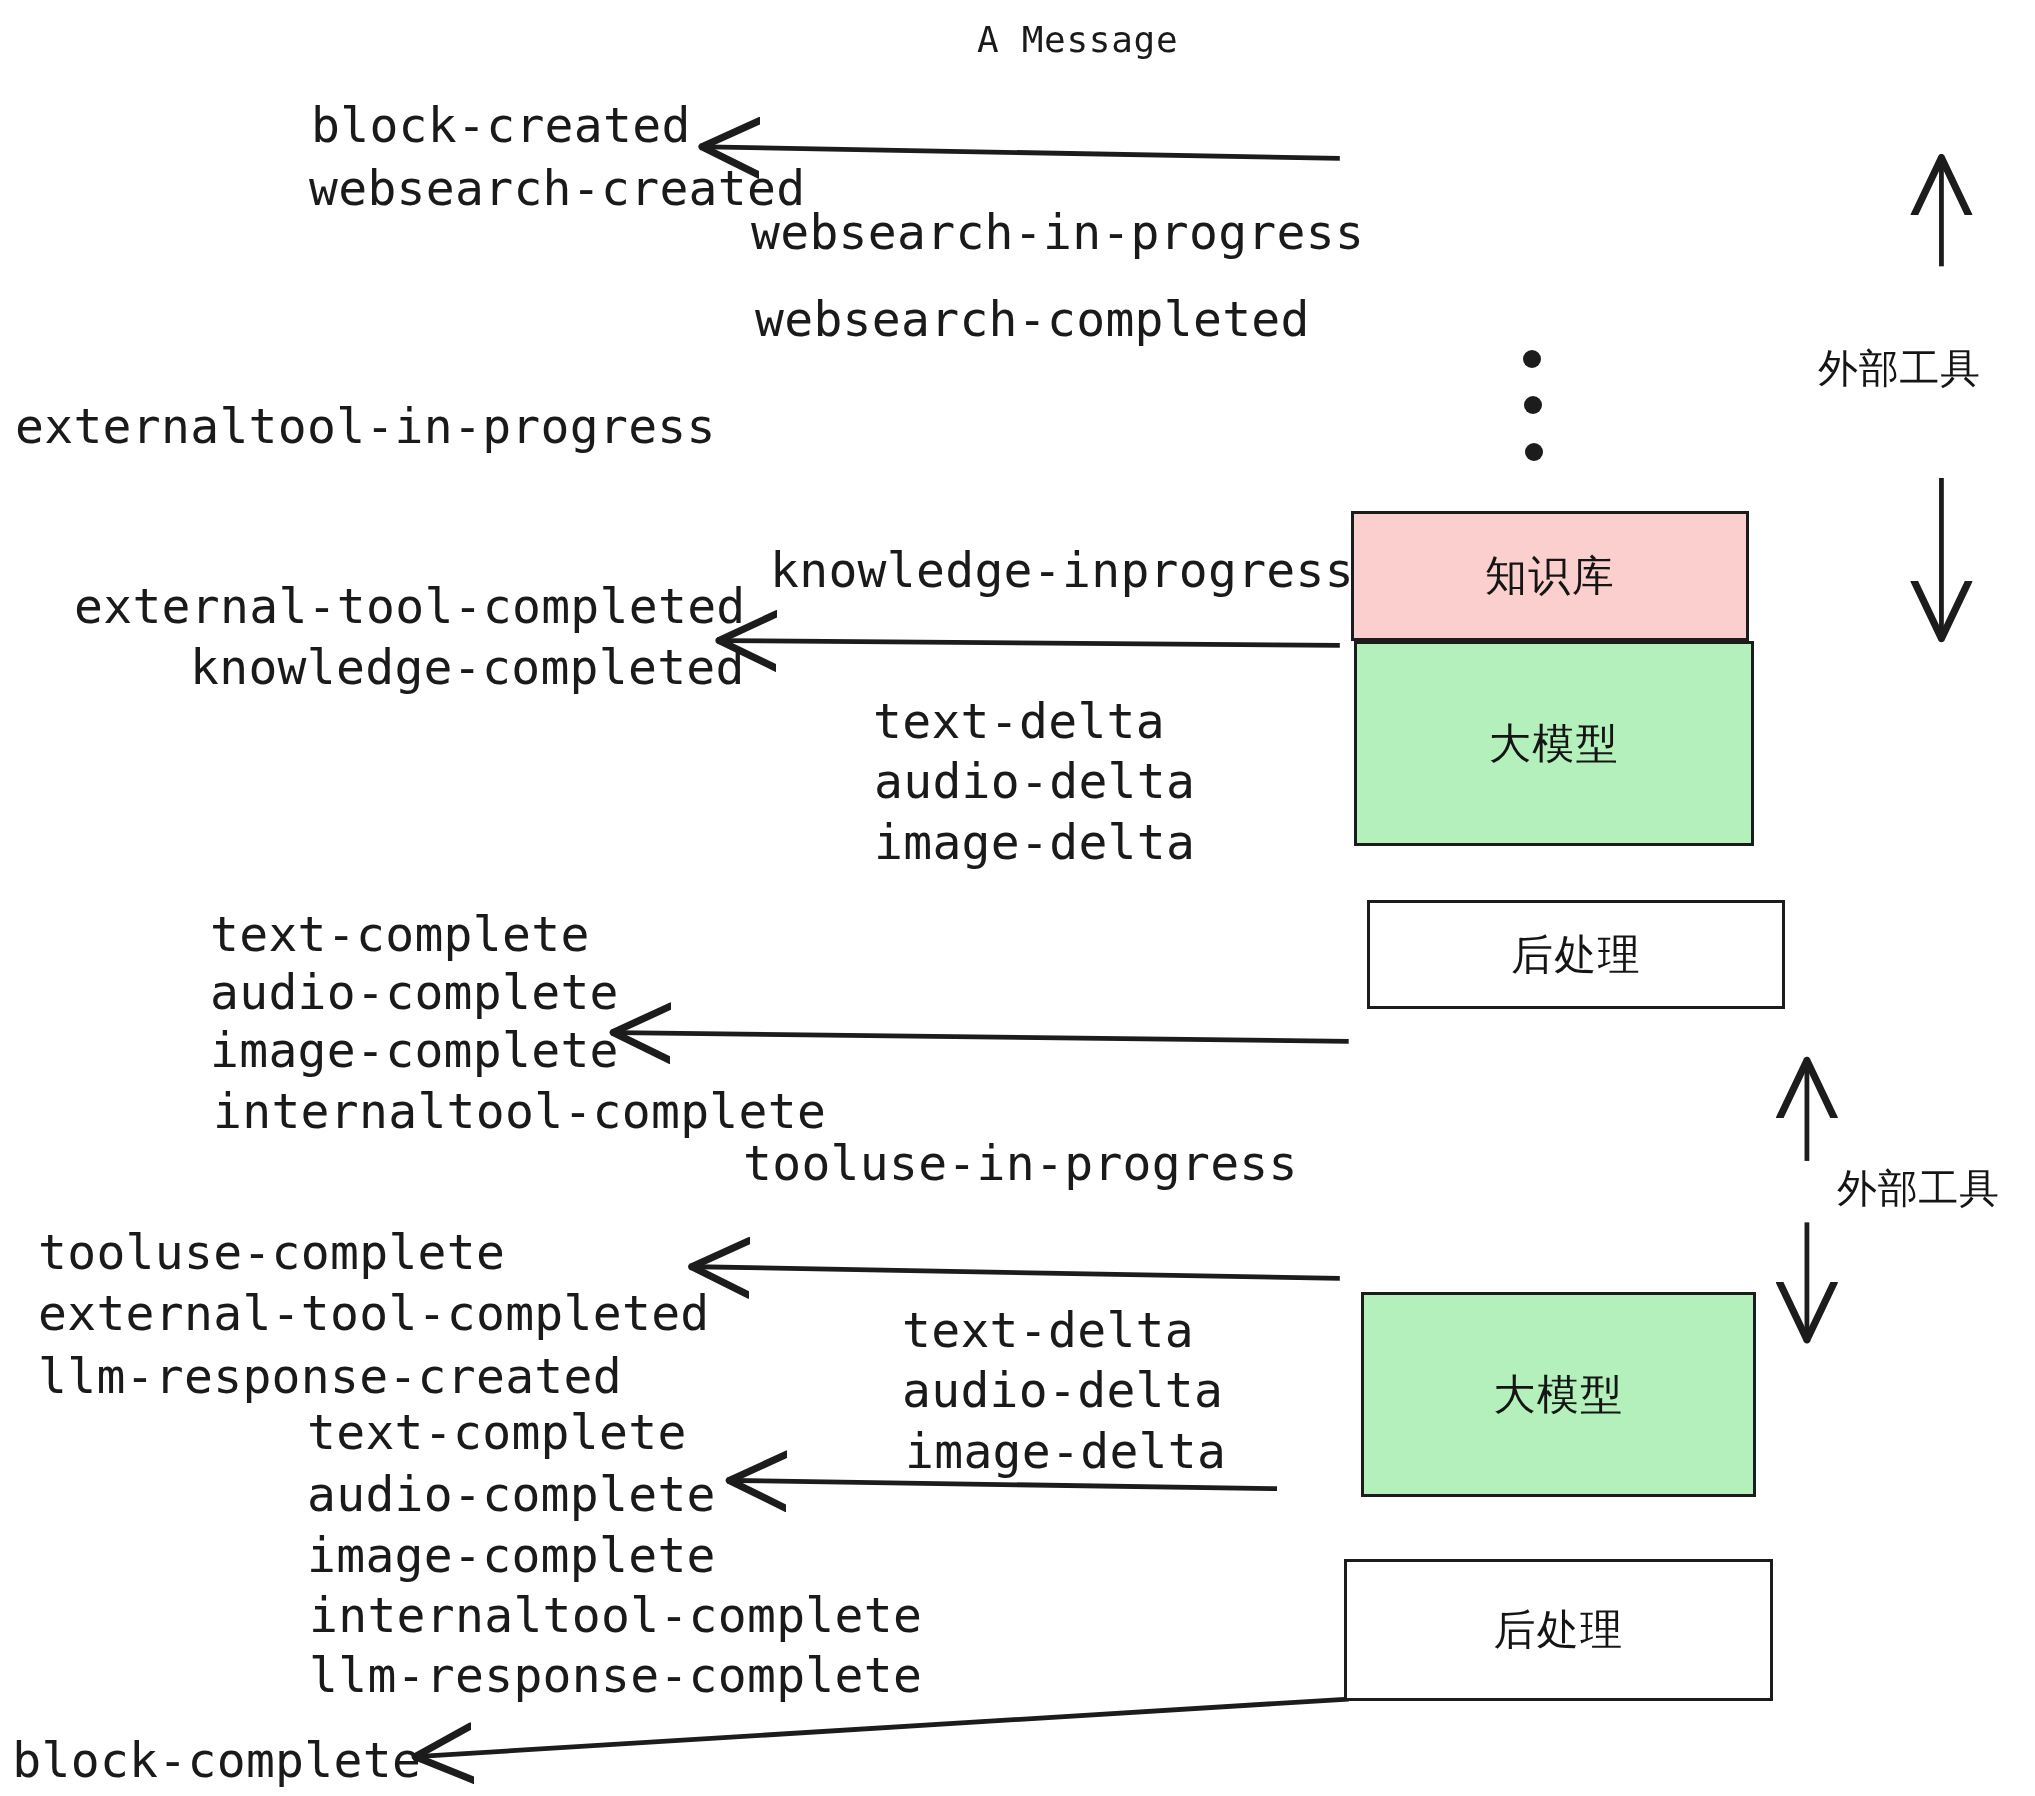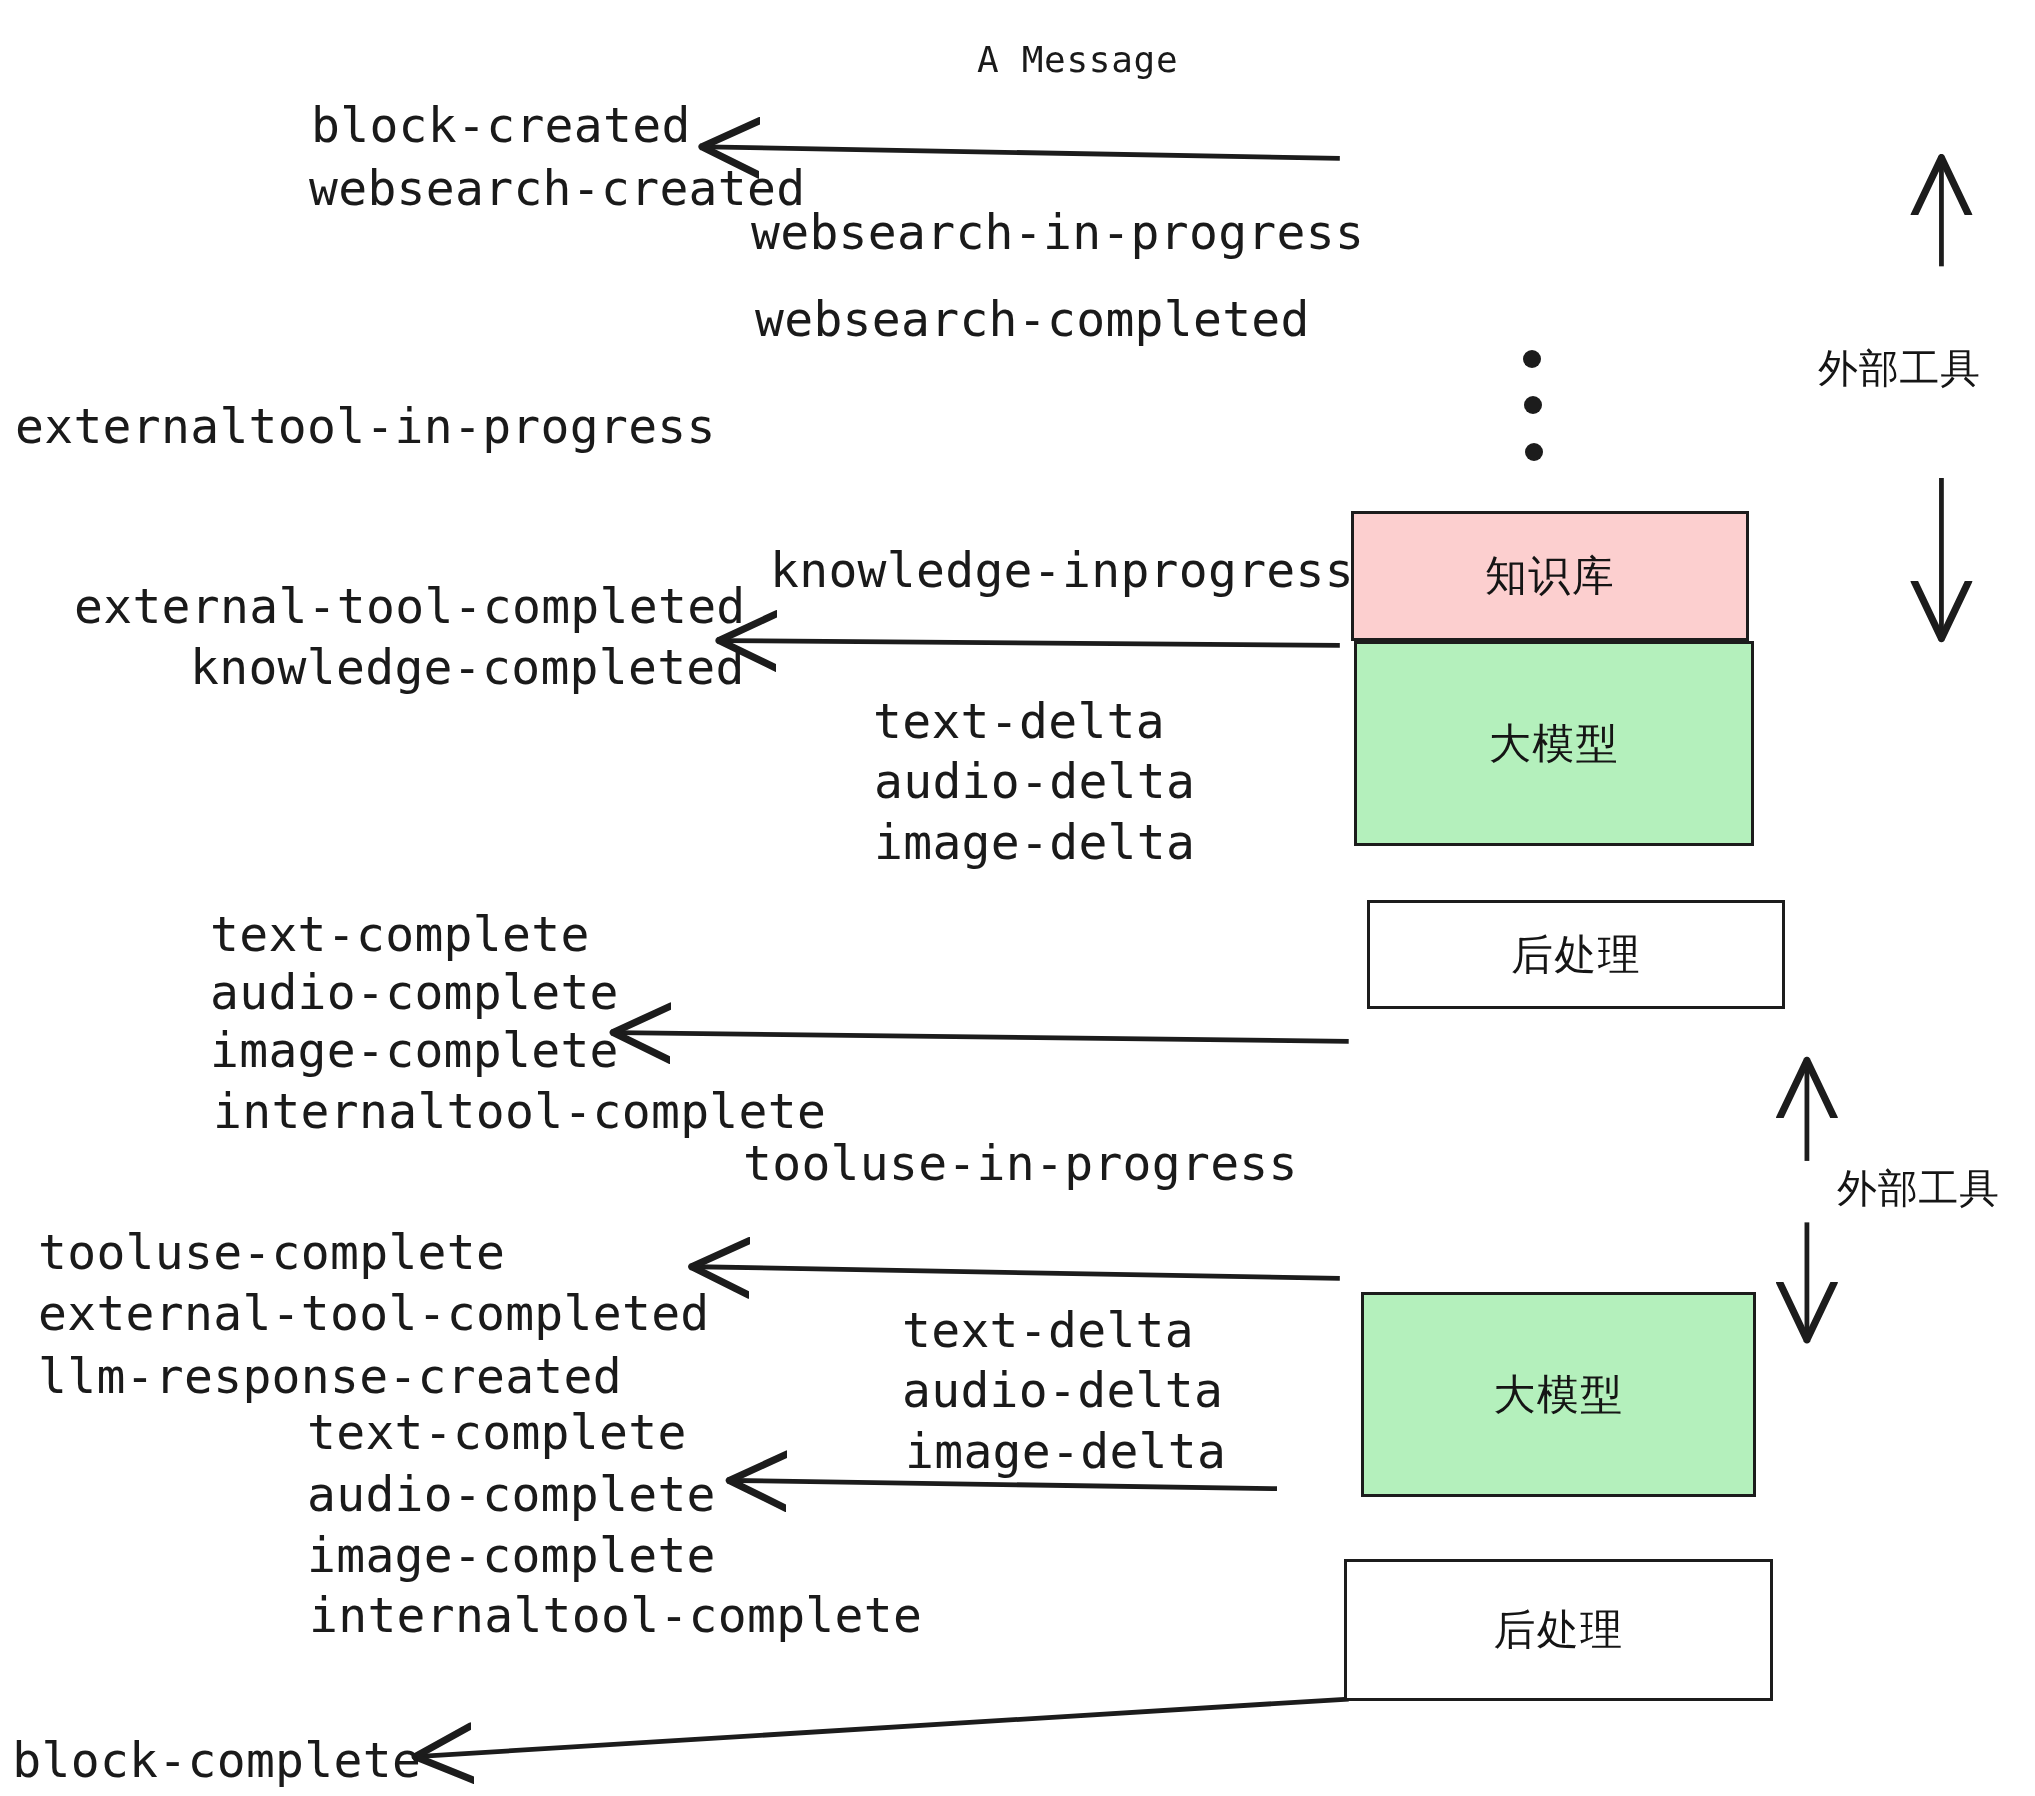--- a/index.html
+++ b/index.html
@@ -25,21 +25,20 @@
     letter-spacing: 0.3px;
     line-height: 1;
   }
   .title {
     position: absolute;
     white-space: nowrap;
     color: #1a1a1a;
     font-family: "DejaVu Sans Mono", "Liberation Mono", monospace;
     font-size: 36px;
     letter-spacing: 0.7px;
-    margin-top: 20px;
   }
   
   .node {
     position: absolute;
     box-sizing: border-box;
     border: 3.4px solid #1c1c1c;
     display: flex;
     align-items: center;
     justify-content: center;
     color: #151515;
@@ -141,20 +140,21 @@
   <div class="evt" style="left:38px; top:1289px;">external-tool-completed</div>
   <div class="evt" style="left:38px; top:1352px;">llm-response-created</div>
   <div class="evt" style="left:902px; top:1306px;">text-delta</div>
   <div class="evt" style="left:902px; top:1366px;">audio-delta</div>
   <div class="evt" style="left:905px; top:1427px;">image-delta</div>
 
   <div class="evt" style="left:307px; top:1408px;">text-complete</div>
   <div class="evt" style="left:307px; top:1470px;">audio-complete</div>
   <div class="evt" style="left:307px; top:1531px;">image-complete</div>
   <div class="evt" style="left:309px; top:1591px;">internaltool-complete</div>
+  <div class="evt" style="left:309px; top:1651px;">llm-response-complete</div>
   <div class="evt" style="left:12.3px; top:1736px;">block-complete</div>
 
 
   <div class="dot" style="left:1523px; top:350px;"></div>
   <div class="dot" style="left:1524px; top:396px;"></div>
   <div class="dot" style="left:1525px; top:443px;"></div>
 
   <div class="node" style="left:1351px; top:511px; width:398px; height:130px; background:#FCCFCF;">
     <span class="node-label">知识库</span>
   </div>

